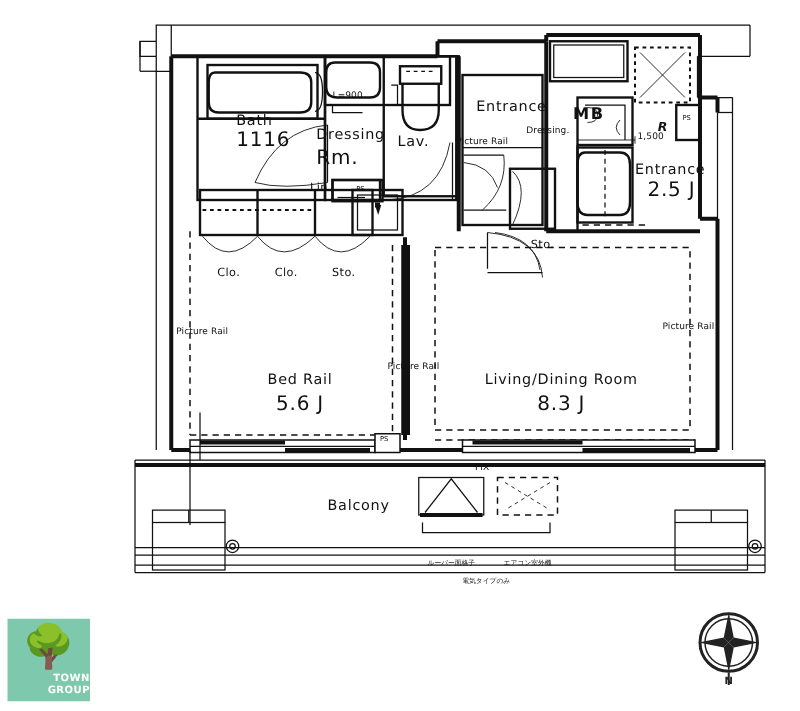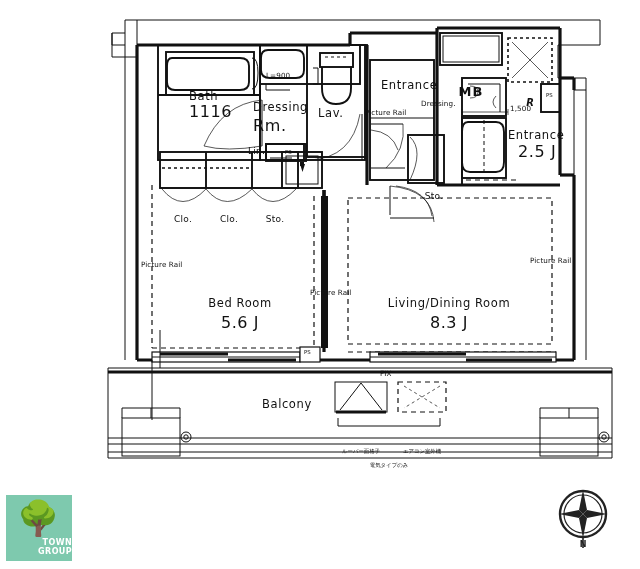--- a/index.html
+++ b/index.html
@@ -291,21 +291,21 @@
 <div class="lbl room" style="left:253px;top:101px;">Dressing</div>
 <div class="lbl roomsub" style="left:253px;top:118px;">Rm.</div>
 
 <div class="lbl room" style="left:318px;top:107px;">Lav.</div>
 
 <div class="lbl room" style="left:381px;top:79px;">Entrance</div>
 
 <div class="lbl room" style="left:508px;top:129px;">Entrance</div>
 <div class="lbl roomsub" style="left:518px;top:144px;">2.5 J</div>
 
-<div class="lbl room c" style="left:240px;top:253px;">Bed Room</div>
+<div class="lbl room c" style="left:240px;top:253px;">Bed Rail</div>
 <div class="lbl roomsub c" style="left:240px;top:271px;">5.6 J</div>
 
 <div class="lbl room c" style="left:449px;top:253px;">Living/Dining Room</div>
 <div class="lbl roomsub c" style="left:449px;top:271px;">8.3 J</div>
 
 <div class="lbl room" style="left:262px;top:398px;">Balcony</div>
 
 <div class="lbl small c" style="left:183px;top:171px;">Clo.</div>
 <div class="lbl small c" style="left:229px;top:171px;">Clo.</div>
 <div class="lbl small c" style="left:275px;top:171px;">Sto.</div>

